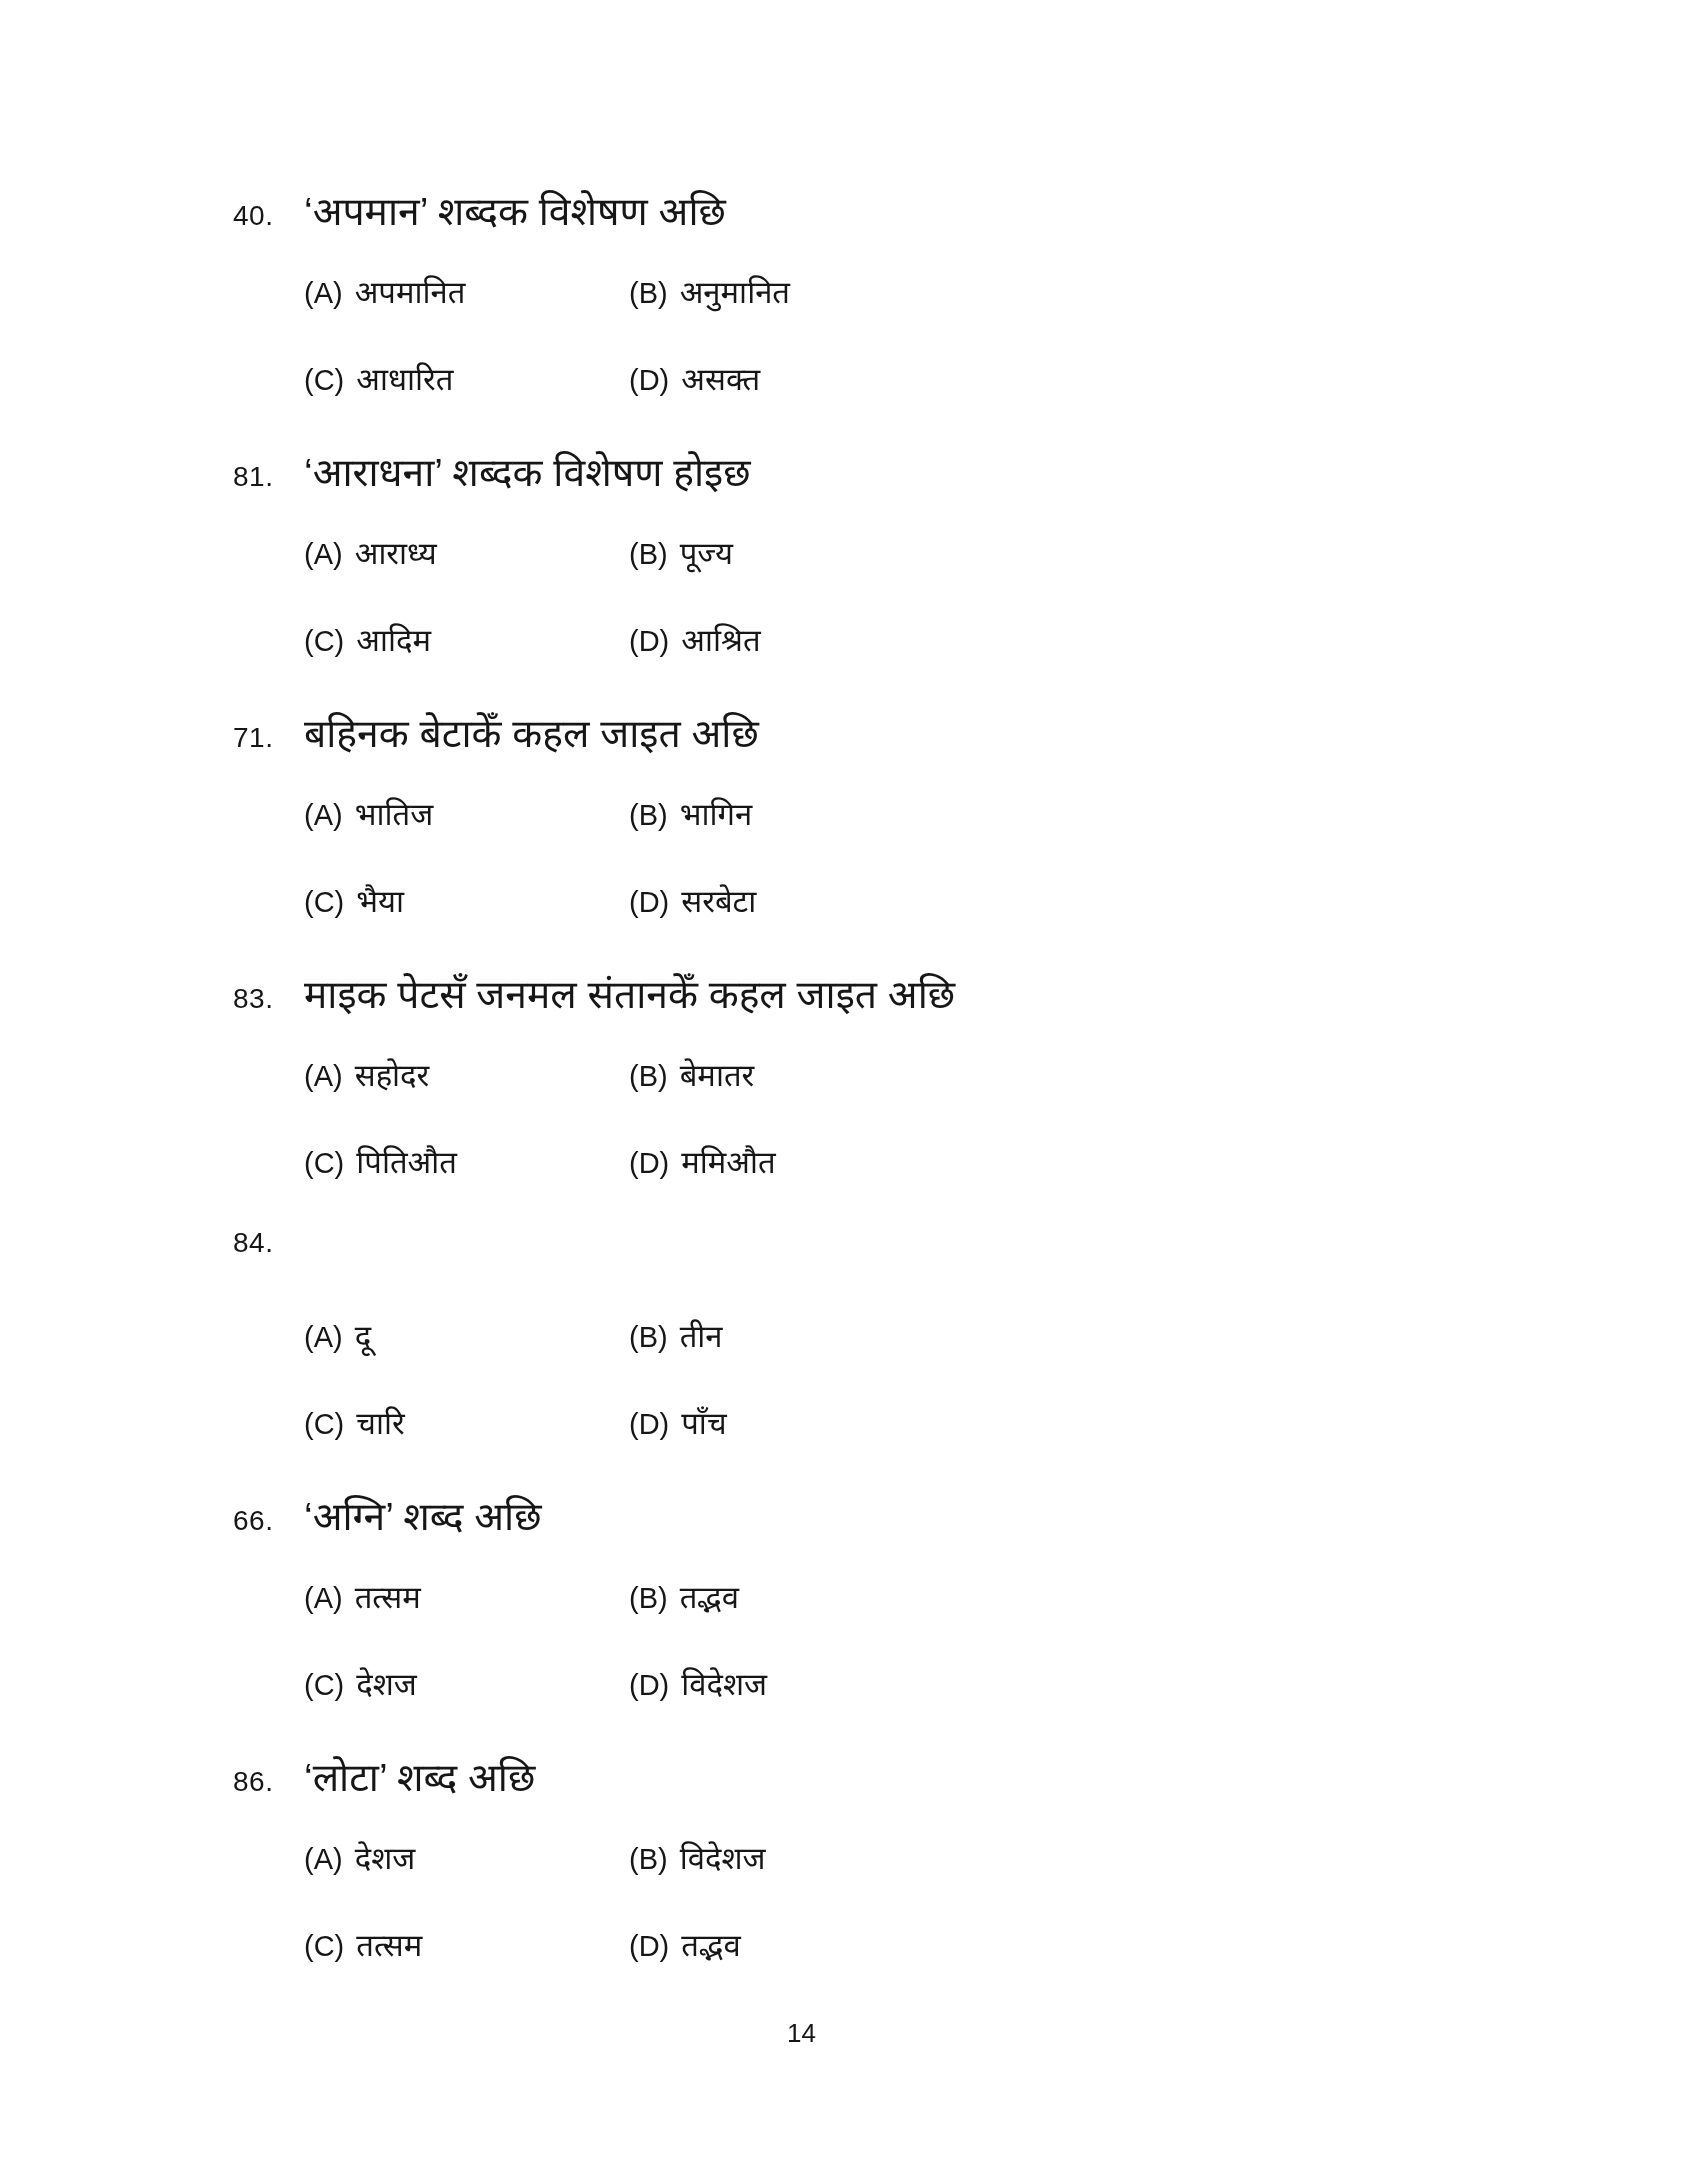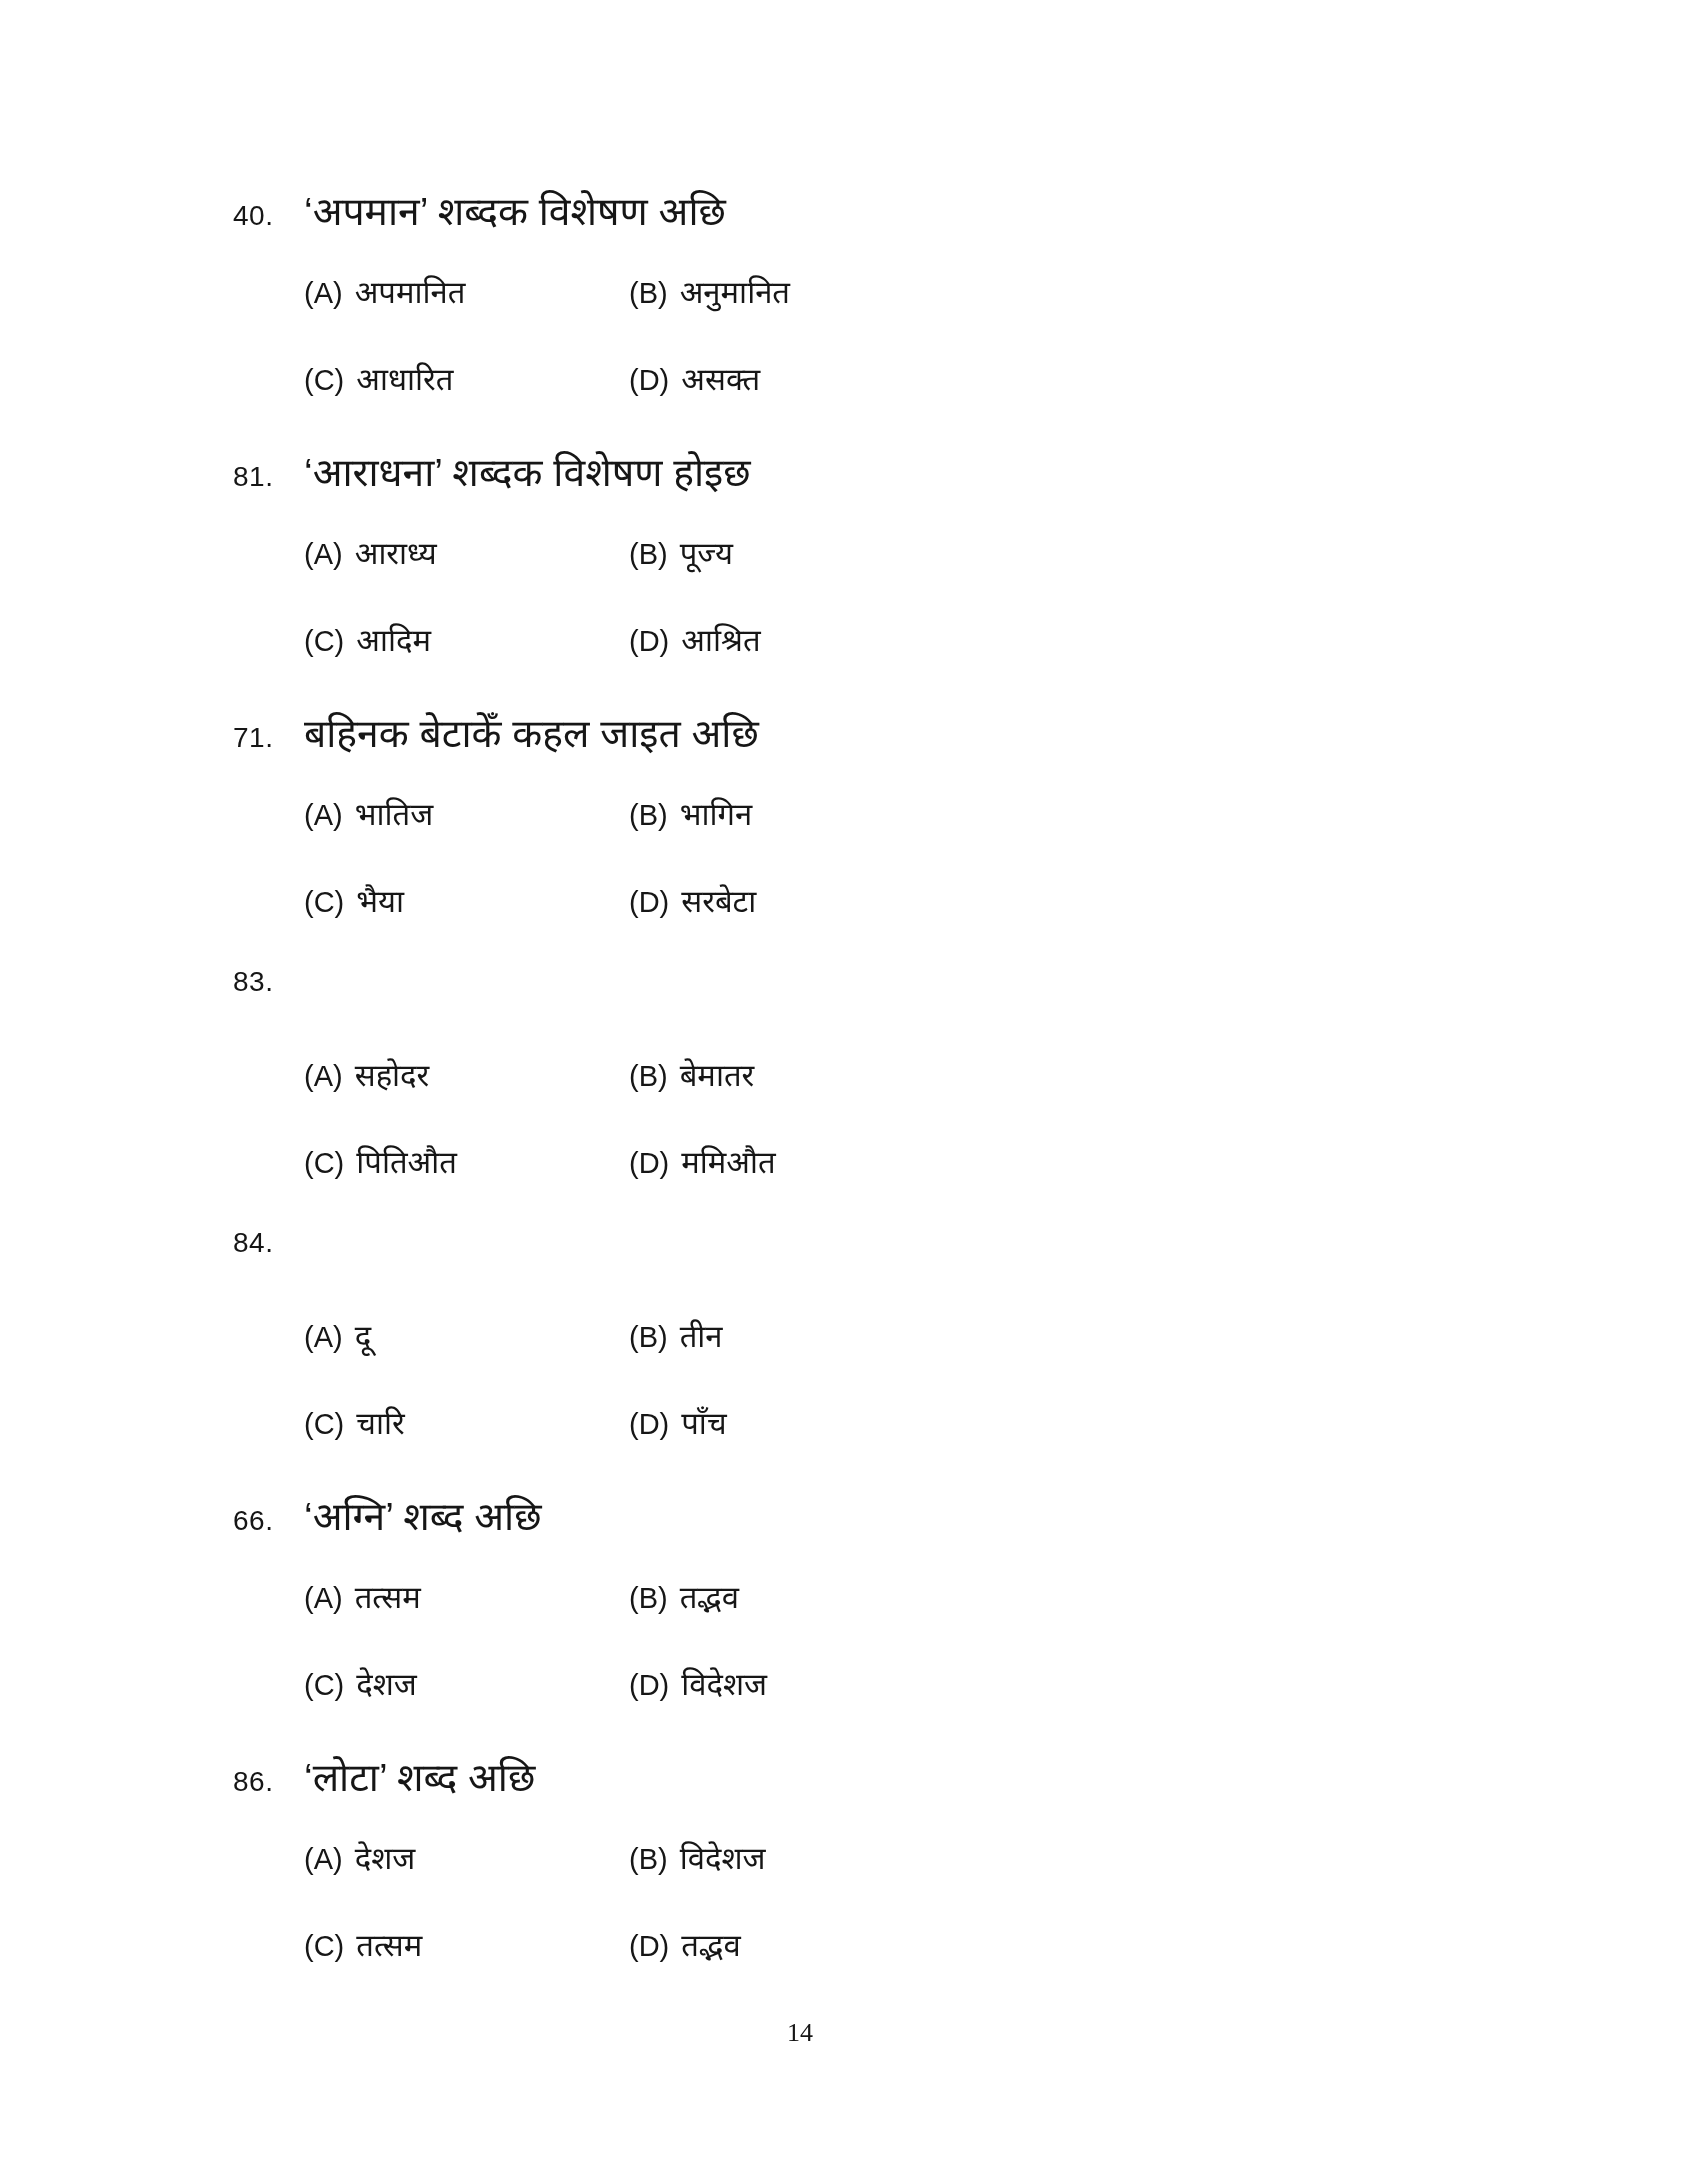--- a/index.html
+++ b/index.html
@@ -61,21 +61,20 @@
   }
   .opt-text {
     font-size: 31px;
   }
   .page-number {
     position: absolute;
     left: 787px;
     top: 2018px;
     font-size: 26px;
     color: #161616;
-    font-family: Liberation Serif, serif;
   }
 </style>
 </head>
 <body>
 
 <div class="page">
   <div class="content">
 
     <div class="question">
       <div class="q-header">
@@ -154,20 +153,21 @@
         <div class="option">
           <span class="opt-label">(D)</span>
           <span class="opt-text">सरबेटा</span>
         </div>
       </div>
     </div>
 
     <div class="question">
       <div class="q-header">
         <span class="q-num">83.</span>
+        <span class="q-text">माइक पेटसँ जनमल संतानकेँ कहल जाइत अछि</span>
       </div>
       <div class="opt-row">
         <div class="option col1">
           <span class="opt-label">(A)</span>
           <span class="opt-text">सहोदर</span>
         </div>
         <div class="option">
           <span class="opt-label">(B)</span>
           <span class="opt-text">बेमातर</span>
         </div>

